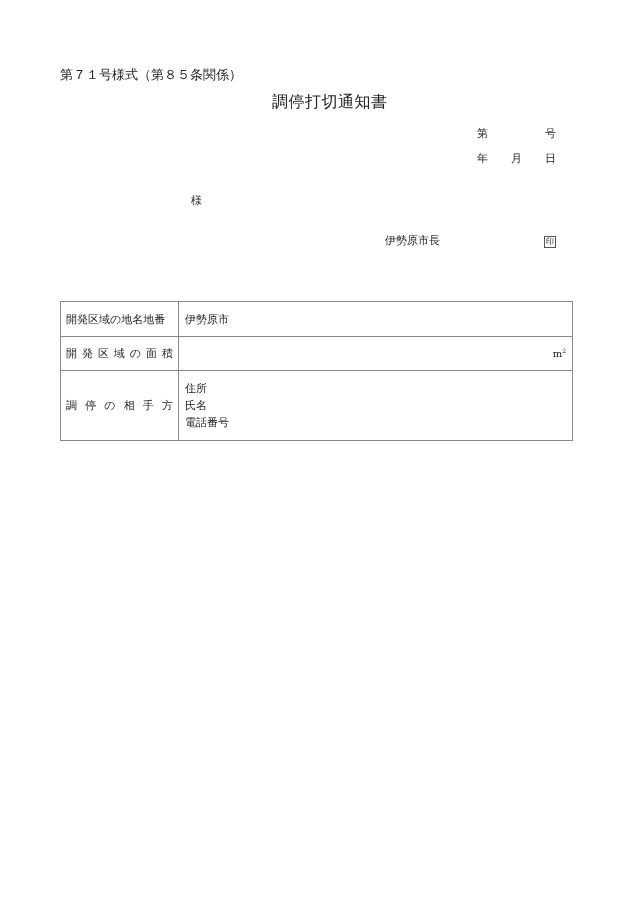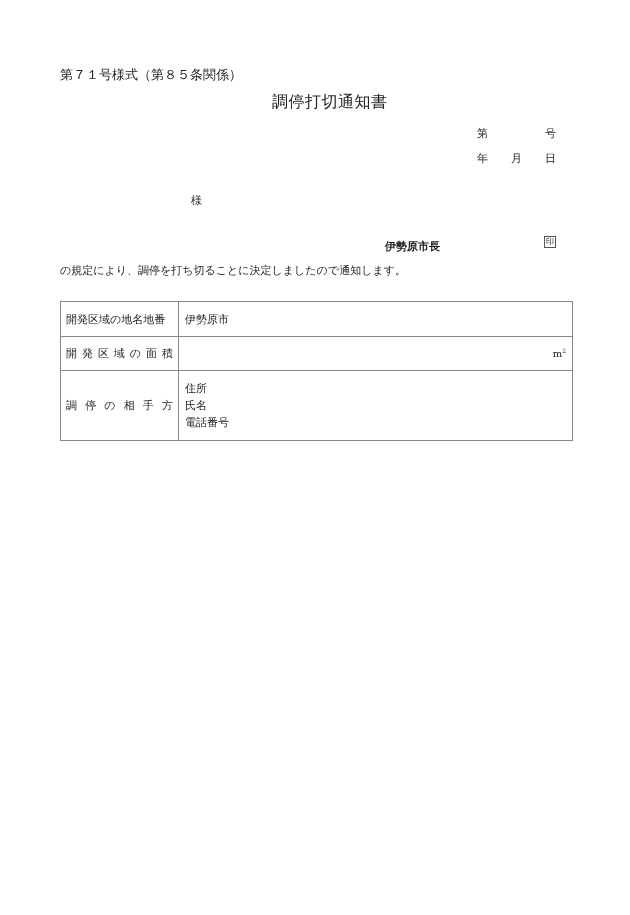--- a/index.html
+++ b/index.html
@@ -22,21 +22,21 @@
     #doc-title { left: 272px; top: 95px; font-size: 16px; letter-spacing: 0.5px; }
 
     #num-dai { left: 477px; top: 127px; }
     #num-go { left: 545px; top: 127px; }
     #date-year { left: 477px; top: 152px; }
     #date-month { left: 511px; top: 152px; }
     #date-day { left: 545px; top: 152px; }
 
     #addressee-sama { left: 191px; top: 194px; }
 
-    #sender-name { left: 385px; top: 240px; font-weight: bold; }
+    #sender-name { left: 385px; top: 234px; }
     #seal-mark { left: 544px; top: 234px; }
 
     #body-text {
       left: 60px; top: 263px; width: 515px;
       white-space: normal; line-height: 16px; font-size: 11px;
     }
     #body-text p { margin: 0; }
     #body-text p.first { text-indent: 1em; }
 
     #form-table {
@@ -83,21 +83,20 @@
 <div class="abs" id="date-day">日</div>
 
 <div class="abs" id="addressee-sama">様</div>
 
 <div class="abs" id="sender-name">伊勢原市長</div>
 <div class="abs" id="seal-mark">
   <span style="display:inline-block;border:1px solid #555;width:10px;height:10px;line-height:10px;font-size:8px;text-align:center;">印</span>
 </div>
 
 <div class="abs" id="body-text">
-  <p>の規定により、調停を打ち切ることに決定しましたので通知します。</p>
 </div>
 
 <table id="form-table">
   <tbody>
       <tr class="row-1">
     <td class="label">開発区域の地名地番</td>
     <td>伊勢原市</td>
   </tr>
   <tr class="row-2">
     <td class="label">

